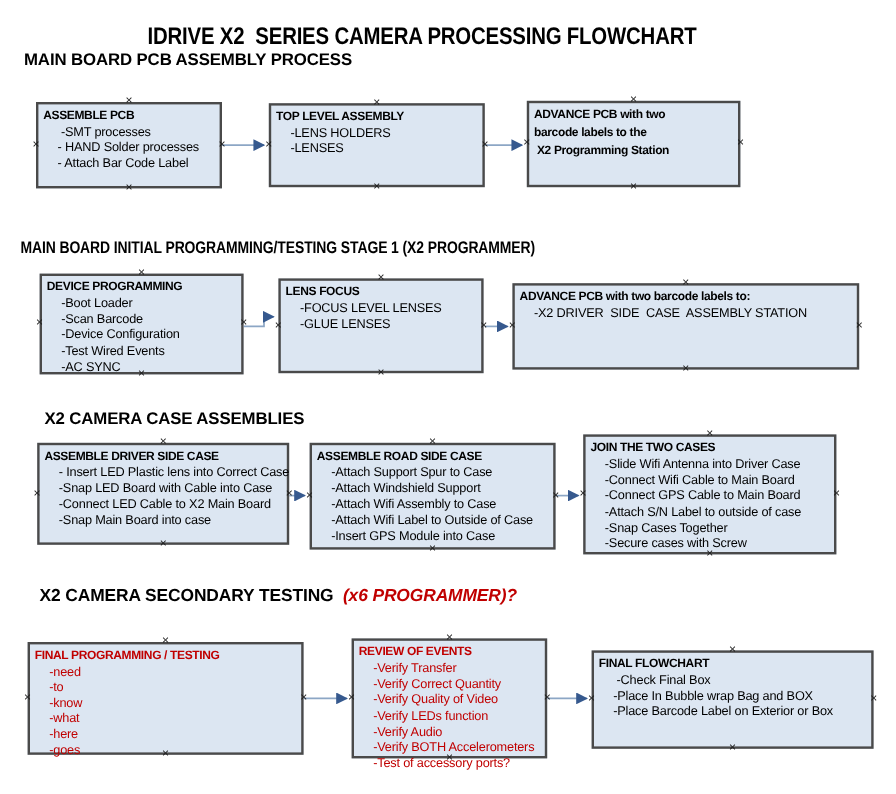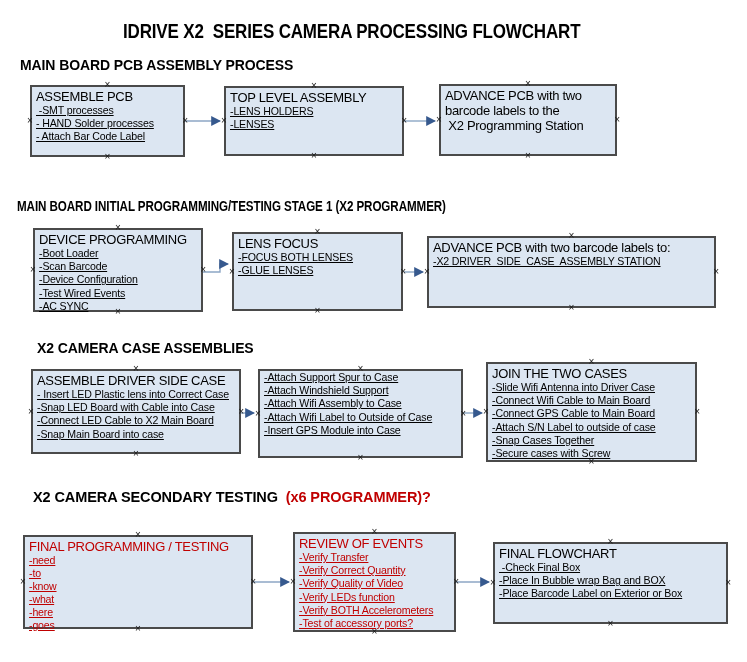--- a/index.html
+++ b/index.html
@@ -3,29 +3,29 @@
 <meta charset="utf-8">
 <style>
   html,body{margin:0;padding:0;background:#fff;}
   body{width:747px;height:662px;position:relative;overflow:hidden;
        font-family:"Liberation Sans", sans-serif;color:#000;}
   .canvas{position:absolute;inset:0;width:747px;height:662px;}
   svg.overlay{position:absolute;left:0;top:0;width:747px;height:662px;pointer-events:none;}
   .page-title{position:absolute;left:123px;top:20px;font-size:20px;font-weight:bold;
        white-space:pre;transform:scaleX(.85);transform-origin:0 0;letter-spacing:-0.2px;}
   .sec-header{position:absolute;font-size:14px;font-weight:bold;white-space:pre;letter-spacing:-0.1px;}
-  .sh1{left:20px;top:57px;}
+  .sh1{left:20px;top:41px;}
   .sh2{left:17px;top:198px;transform:scaleX(.83);transform-origin:0 0;}
   .sh3{left:37px;top:340px;}
   .sh4{left:33px;top:489px;font-size:14.5px;}
-  .red-text{color:#c00000;}
+  .red-text{color:#c00000;font-style:italic;}
   .fc-box{position:absolute;background:#dce6f2;border:2px solid #4a4a4a;box-sizing:border-box;}
-  .bt{font-size:13px;font-weight:normal;line-height:15px;letter-spacing:-0.3px;
+  .bt{font-size:10px;font-weight:bold;line-height:15px;letter-spacing:-0.3px;
       padding:2px 0 0 4px;white-space:pre;}
-  .bl{font-size:10.6px;line-height:13.2px;letter-spacing:-0.15px;padding-left:4px;white-space:pre;text-decoration:underline;}
+  .bl{font-size:10.6px;line-height:13.2px;letter-spacing:-0.15px;padding-left:16px;white-space:pre;}
   .fc-box.red .bt,.fc-box.red .bl{color:#c00000;}
   .fc-box.tight .bl{line-height:13px;}
   .anchor{position:absolute;font-size:10px;line-height:10px;color:#1a1a1a;
       font-weight:normal;pointer-events:none;}
   .a-top{top:-7px;left:50%;transform:translateX(-50%);}
   .a-bottom{bottom:-7px;left:50%;transform:translateX(-50%);}
   .a-left{left:-5px;top:50%;transform:translateY(-50%);}
   .a-right{right:-5px;top:50%;transform:translateY(-50%);}
   
   .bA{left:30px;top:85px;width:155px;height:72px;}
@@ -105,21 +105,21 @@
     <div class="bl">-Device Configuration</div>
     <div class="bl">-Test Wired Events</div>
     <div class="bl">-AC SYNC</div>
   <span class="anchor a-top">×</span>
       <span class="anchor a-bottom">×</span>
       <span class="anchor a-left">×</span>
       <span class="anchor a-right">×</span>
     </div>
   <div class="fc-box bE">
     <div class="bt">LENS FOCUS</div>
-    <div class="bl">-FOCUS BOTH LENSES</div>
+    <div class="bl">-FOCUS LEVEL LENSES</div>
     <div class="bl">-GLUE LENSES</div>
   <span class="anchor a-top">×</span>
       <span class="anchor a-bottom">×</span>
       <span class="anchor a-left">×</span>
       <span class="anchor a-right">×</span>
     </div>
   <div class="fc-box bF">
     <div class="bt">ADVANCE PCB with two barcode labels to:</div>
     <div class="bl">-X2 DRIVER  SIDE  CASE  ASSEMBLY STATION</div>
   <span class="anchor a-top">×</span>
@@ -133,20 +133,21 @@
     <div class="bl">- Insert LED Plastic lens into Correct Case</div>
     <div class="bl">-Snap LED Board with Cable into Case</div>
     <div class="bl">-Connect LED Cable to X2 Main Board</div>
     <div class="bl">-Snap Main Board into case</div>
   <span class="anchor a-top">×</span>
       <span class="anchor a-bottom">×</span>
       <span class="anchor a-left">×</span>
       <span class="anchor a-right">×</span>
     </div>
   <div class="fc-box bH">
+    <div class="bt">ASSEMBLE ROAD SIDE CASE</div>
     <div class="bl">-Attach Support Spur to Case</div>
     <div class="bl">-Attach Windshield Support</div>
     <div class="bl">-Attach Wifi Assembly to Case</div>
     <div class="bl">-Attach Wifi Label to Outside of Case</div>
     <div class="bl">-Insert GPS Module into Case</div>
   <span class="anchor a-top">×</span>
       <span class="anchor a-bottom">×</span>
       <span class="anchor a-left">×</span>
       <span class="anchor a-right">×</span>
     </div>
@@ -176,20 +177,21 @@
       <span class="anchor a-bottom">×</span>
       <span class="anchor a-left">×</span>
       <span class="anchor a-right">×</span>
     </div>
   <div class="fc-box bK red">
     <div class="bt">REVIEW OF EVENTS</div>
     <div class="bl">-Verify Transfer</div>
     <div class="bl">-Verify Correct Quantity</div>
     <div class="bl">-Verify Quality of Video</div>
     <div class="bl">-Verify LEDs function</div>
+    <div class="bl">-Verify Audio</div>
     <div class="bl">-Verify BOTH Accelerometers</div>
     <div class="bl">-Test of accessory ports?</div>
   <span class="anchor a-top">×</span>
       <span class="anchor a-bottom">×</span>
       <span class="anchor a-left">×</span>
       <span class="anchor a-right">×</span>
     </div>
   <div class="fc-box bL">
     <div class="bt">FINAL FLOWCHART</div>
     <div class="bl"> -Check Final Box</div>

